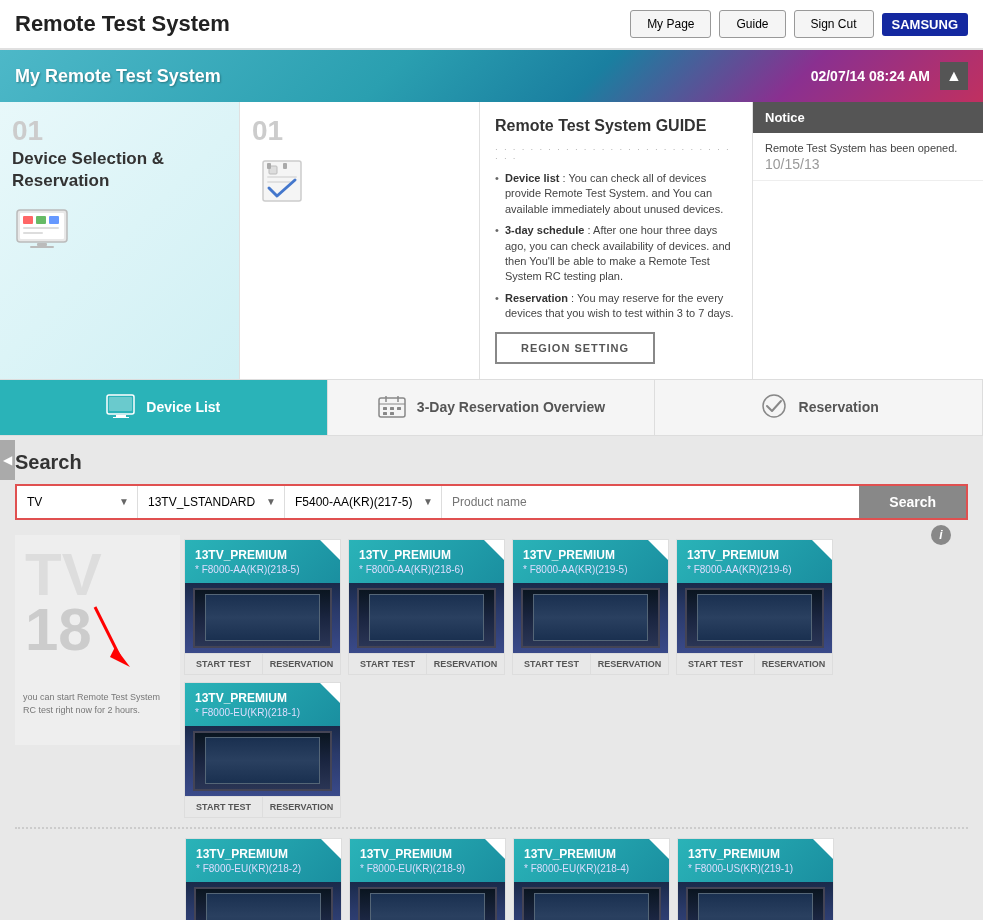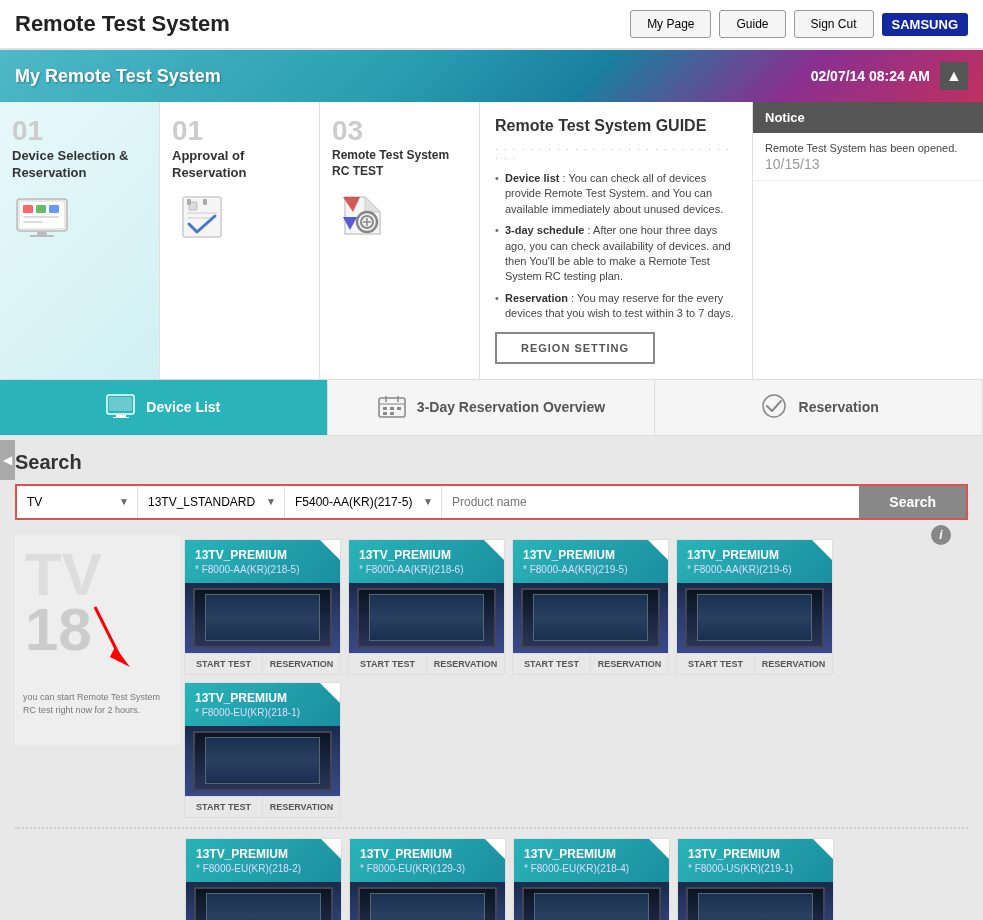--- a/index.html
+++ b/index.html
@@ -19,21 +19,21 @@
     .subheader-date { color: #fff; font-size: 14px; font-weight: bold; }
     .subheader-arrow { background: #555; color: #fff; border: none; width: 28px; height: 28px; cursor: pointer; font-size: 16px; display: flex; align-items: center; justify-content: center; }
 
     
     .guide-section { display: flex; background: #3b82f6; border-bottom: 1px solid #ddd; }
 
     
     .steps-area { display: flex; flex: 0 0 480px; }
     .step-box { flex: 1; padding: 15px 12px; border-right: 1px solid #e0e0e0; background: #fff; }
     .step-number { font-size: 28px; color: #ccc; font-weight: bold; line-height: 1; }
-    .step-title { font-size: 13px; font-weight: bold; color: #333; margin-top: 3px; line-height: 1.3; }
+    .step-title { font-size: 17px; font-weight: bold; color: #333; margin-top: 3px; line-height: 1.3; }
     .step-icon { margin-top: 10px; width: 60px; height: 50px; display: flex; align-items: center; justify-content: center; }
     .step-icon svg { width: 55px; height: 45px; }
 
     
     .guide-text-area { flex: 1; padding: 15px; background: #fff; border-right: 1px solid #e0e0e0; }
     .guide-title { font-size: 16px; font-weight: bold; color: #333; margin-bottom: 10px; }
     .guide-dots { color: #aaa; font-size: 8px; letter-spacing: 2px; margin-bottom: 8px; }
     .guide-items { list-style: none; }
     .guide-items li { font-size: 11px; color: #444; margin-bottom: 6px; padding-left: 10px; position: relative; line-height: 1.4; }
     .guide-items li::before { content: "•"; position: absolute; left: 0; color: #666; }
@@ -125,50 +125,33 @@
           <rect x="8" y="22" width="36" height="2" rx="1" fill="#ddd"></rect>
           <rect x="8" y="27" width="20" height="2" rx="1" fill="#ddd"></rect>
           <rect x="22" y="38" width="10" height="3" rx="1" fill="#bbb"></rect>
           <rect x="15" y="41" width="24" height="2" rx="1" fill="#bbb"></rect>
         </svg>
       </div>
     </div>
 
     <div class="step-box">
       <div class="step-number">01</div>
-      <div class="step-title">Approval of Reservation</div>
       <div class="step-icon">
         <svg viewBox="0 0 55 45" xmlns="http://www.w3.org/2000/svg">
           <rect x="8" y="3" width="38" height="40" rx="2" fill="#f5f5f5" stroke="#ccc" stroke-width="1.5"></rect>
           <rect x="14" y="8" width="8" height="8" rx="1" fill="#ddd" stroke="#bbb"></rect>
           <rect x="12" y="5" width="4" height="6" rx="1" fill="#aaa"></rect>
           <rect x="28" y="5" width="4" height="6" rx="1" fill="#aaa"></rect>
           <rect x="12" y="18" width="30" height="2" rx="1" fill="#e0e0e0"></rect>
           <rect x="12" y="23" width="24" height="2" rx="1" fill="#e0e0e0"></rect>
           <polyline points="14,30 22,38 40,22" fill="none" stroke="#4477cc" stroke-width="3" stroke-linecap="round" stroke-linejoin="round"></polyline>
         </svg>
       </div>
     </div>
 
-    <div class="step-box">
-      <div class="step-number">03</div>
-      <div class="step-title" style="font-size:12px;">Remote Test System RC TEST</div>
-      <div class="step-icon">
-        <svg viewBox="0 0 55 45" xmlns="http://www.w3.org/2000/svg">
-          <polygon points="10,5 30,5 45,20 45,42 10,42" fill="#f5f5f5" stroke="#ccc" stroke-width="1.5"></polygon>
-          <polygon points="30,5 45,20 30,20" fill="#e0e0e0" stroke="#ccc" stroke-width="1"></polygon>
-          <circle cx="32" cy="30" r="10" fill="none" stroke="#888" stroke-width="2.5"></circle>
-          <circle cx="32" cy="30" r="6" fill="none" stroke="#888" stroke-width="2"></circle>
-          <line x1="32" y1="26" x2="32" y2="34" stroke="#888" stroke-width="1.5"></line>
-          <line x1="28" y1="30" x2="36" y2="30" stroke="#888" stroke-width="1.5"></line>
-          <polygon points="25,5 18,20 8,5" fill="#cc3333" opacity="0.8"></polygon>
-          <polygon points="8,25 22,25 15,38" fill="#3333cc" opacity="0.8"></polygon>
-        </svg>
-      </div>
-    </div>
   </div>
 
   <div class="guide-text-area">
     <div class="guide-title">Remote Test System GUIDE</div>
     <div class="guide-dots">· · · · · · · · · · · · · · · · · · · · · · · · · · · · · ·</div>
     <ul class="guide-items">
       <li>
         <strong>Device list</strong>
         <span>: You can check all of devices provide Remote Test System. and You can available immediately about unused devices.</span>
       </li>
@@ -376,21 +359,21 @@
         <div class="device-image-inner">
           <div class="device-image-screen"></div>
         </div>
       </div>
 
     </div>
     <div class="device-card">
       <div class="device-card-header">
         <div class="device-card-corner"></div>
         <div class="device-name">13TV_PREMIUM</div>
-        <div class="device-model">F8000-EU(KR)(129-3)</div>
+        <div class="device-model">F8000-EU(KR)(218-9)</div>
       </div>
       <div class="device-image">
         <div class="device-image-inner">
           <div class="device-image-screen"></div>
         </div>
       </div>
 
     </div>
     <div class="device-card">
       <div class="device-card-header">

